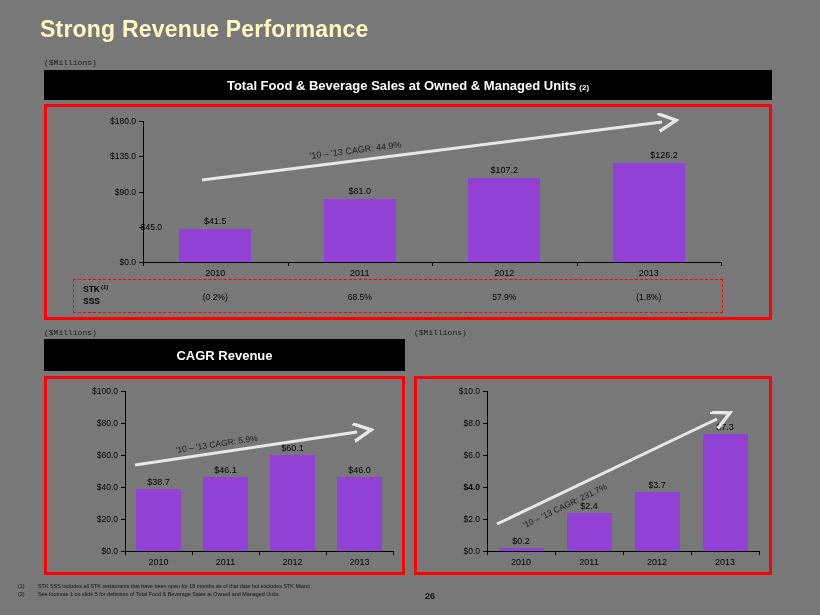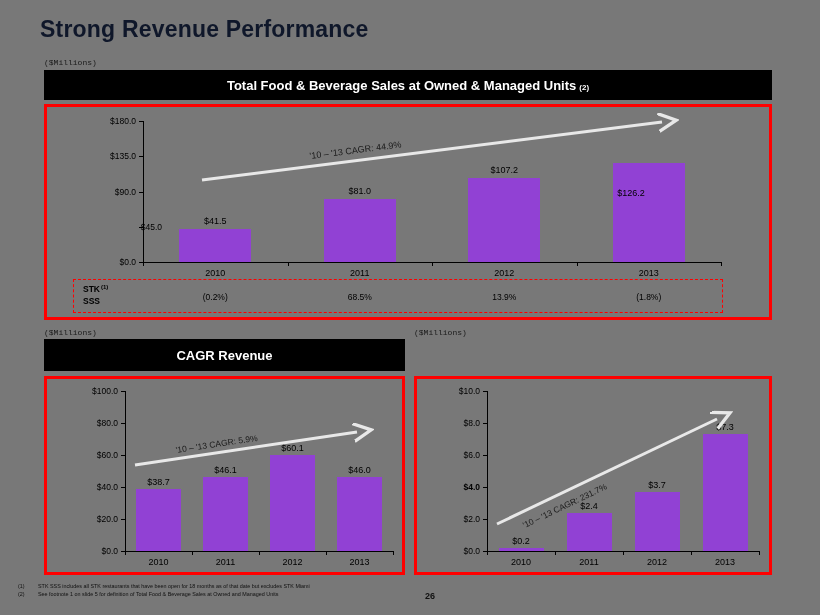--- a/index.html
+++ b/index.html
@@ -8,21 +8,21 @@
     background:#787878;
     font-family:"Liberation Sans", sans-serif;
     overflow:hidden;
     position:relative;
   }
   .slide{position:absolute;inset:0;}
 
   
   .slide-title{
     position:absolute;left:40px;top:16px;
-    font-size:23px;font-weight:bold;color:#0f172a;
+    font-size:23px;font-weight:bold;color:#fef9c3;
     letter-spacing:.2px;
   }
 
   
   .units-label{
     position:absolute;font-size:8px;color:#1a1a1a;
     font-family:Liberation Mono, monospace;
   }
 
   
@@ -123,39 +123,39 @@
         <div class="bar" style="left: 132.25px; width: 72px; top: 122.492px; height: 32.5083px; background: rgb(145, 65, 212);"></div>
         <div class="bar-label" style="left: 168.25px; top: 109.492px;">$41.5</div>
         <div class="xtick-label" style="left: 168.25px; top: 161px;">2010</div>
         <div class="bar" style="left: 276.75px; width: 72px; top: 91.55px; height: 63.45px; background: rgb(145, 65, 212);"></div>
         <div class="bar-label" style="left: 312.75px; top: 78.55px;">$81.0</div>
         <div class="xtick-label" style="left: 312.75px; top: 161px;">2011</div>
         <div class="bar" style="left: 421.25px; width: 72px; top: 71.0267px; height: 83.9733px; background: rgb(145, 65, 212);"></div>
         <div class="bar-label" style="left: 457.25px; top: 58.0267px;">$107.2</div>
         <div class="xtick-label" style="left: 457.25px; top: 161px;">2012</div>
         <div class="bar" style="left: 565.75px; width: 72px; top: 56.1433px; height: 98.8567px; background: rgb(145, 65, 212);"></div>
-        <div class="bar-label" style="left: 584px; top: 43.1433px; margin-top: 38px;">$126.2</div>
+        <div class="bar-label" style="left: 617px; top: 43.1433px;">$126.2</div>
         <div class="xtick-label" style="left: 601.75px; top: 161px;">2013</div>
         <svg width="722" height="210" style="position: absolute; left: 0px; top: 0px;">
           <defs>
             <marker id="arw-chart-main" markerWidth="7" markerHeight="7" refX="1.2" refY="3" orient="auto" markerUnits="strokeWidth">
               <path d="M0,0 L6,3 L0,6" fill="none" stroke="#e8e8e8" stroke-width="1.1"></path>
             </marker>
           </defs>
           <line x1="155" y1="73" x2="615" y2="15" stroke="#e8e8e8" stroke-width="3" marker-end="url(#arw-chart-main)"></line>
         </svg>
         <div class="cagr-text" style="left: 262px; top: 44px; transform: rotate(-7.18633deg); font-size: 9px;">'10 – '13 CAGR: 44.9%</div>
         <div class="sss-box" style="left: 26px; top: 172px; width: 650px; height: 34px;"></div>
         <div class="sss-label" style="left: 36px; top: 177px;">
           <div>STK<span class="sup">(1)</span></div>
           <div>SSS</div>
         </div>
         <div class="sss-val" style="left: 168.25px; top: 185px;">(0.2%)</div>
         <div class="sss-val" style="left: 312.75px; top: 185px;">68.5%</div>
-        <div class="sss-val" style="left: 457.25px; top: 185px;">13.9%</div>
+        <div class="sss-val" style="left: 457.25px; top: 185px;">57.9%</div>
         <div class="sss-val" style="left: 601.75px; top: 185px;">(1.8%)</div>
       </div>
   </div>
 
   <div class="units-label" style="left:44px;top:328px;">($Millions)</div>
 
   <div class="banner" style="left:44px;top:339px;width:361px;height:32px;">
     <span class="btxt">CAGR Revenue</span>
   </div>
 

